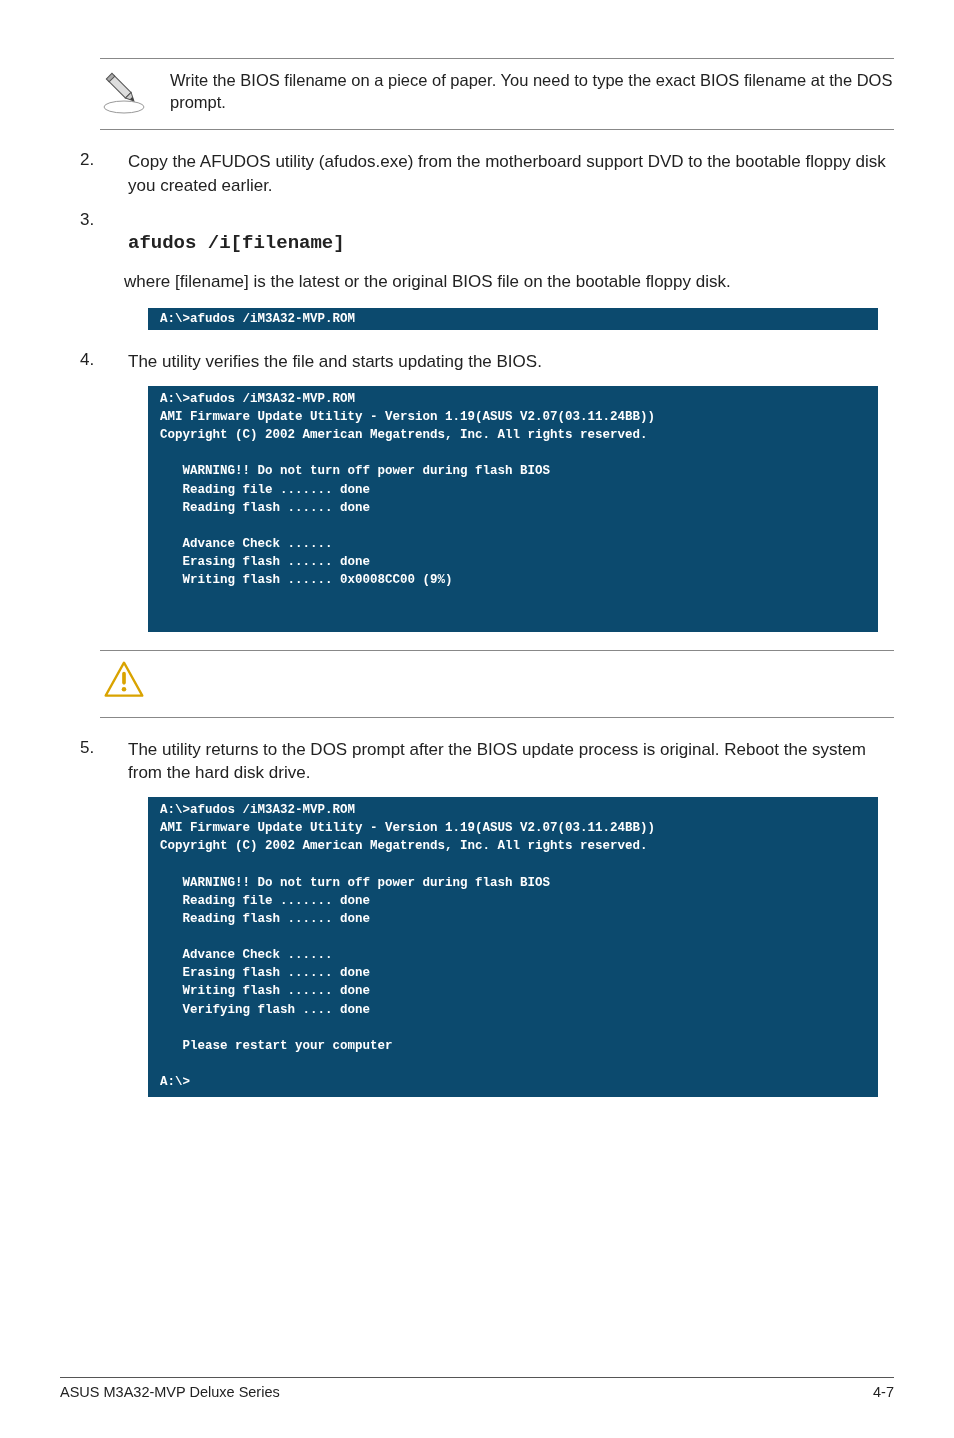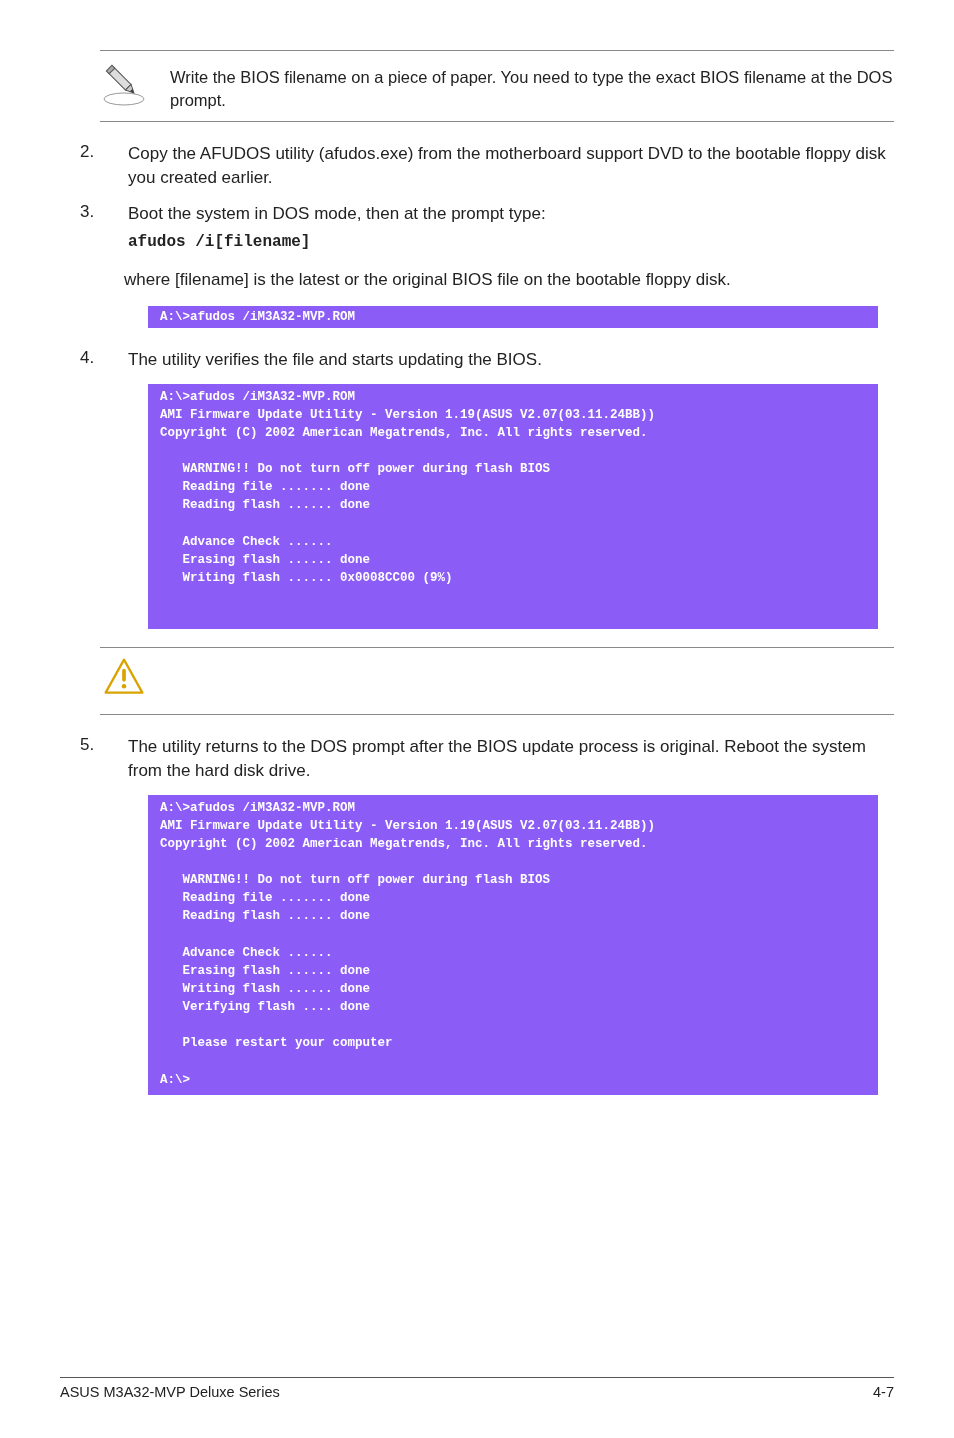--- a/index.html
+++ b/index.html
@@ -7,43 +7,43 @@
     font-family: Arial, Helvetica, sans-serif;
     background: #fff;
     width: 954px;
     height: 1438px;
     padding: 50px 60px 30px 60px;
     position: relative;
     color: #222;
   }
   .note-block {
     display: flex;
-    align-items: flex-end;
+    align-items: flex-start;
     gap: 22px;
-    margin: 0 0 20px 40px;
+    margin: 8px 0 20px 40px;
     padding: 8px 0 10px 0;
     border-top: 1px solid #888;
     border-bottom: 1px solid #888;
   }
   .note-icon { flex: 0 0 48px; }
   .note-text { font-size: 16.5px; line-height: 1.35; padding-top: 2px; }
   .steps { list-style: none; margin: 20px 0 0 0; }
   .steps > li { display: flex; gap: 28px; margin-bottom: 12px; }
   .step-num { flex: 0 0 40px; font-size: 17px; text-align: left; padding-left: 20px; }
   .step-body { flex: 1; font-size: 17px; line-height: 1.4; }
   .mono-inline {
     font-family: "Courier New", monospace;
     font-weight: bold;
-    font-size: 16px;
+    font-size: 19px;
     display: block;
-    margin-top: 6px;
+    margin-top: 20px;
   }
   .para-plain { font-size: 17px; line-height: 1.4; margin: 14px 0 14px 64px; }
   .terminal {
-    background: #8b5cf6;
+    background: #0c4a6e;
     color: #fff;
     font-family: "Courier New", monospace;
     font-weight: bold;
     font-size: 12.5px;
     line-height: 1.45;
     white-space: pre;
     padding: 4px 12px 6px 12px;
     margin: 8px 0 18px 88px;
     width: 730px;
   }
@@ -82,21 +82,20 @@
 </div>
 
 <ol class="steps">
   <li>
     <div class="step-num">2.</div>
     <div class="step-body">Copy the AFUDOS utility (afudos.exe) from the motherboard support DVD to the bootable floppy disk you created earlier.</div>
   </li>
   <li>
     <div class="step-num">3.</div>
     <div class="step-body">
-      <span>Boot the system in DOS mode, then at the prompt type:</span>
       <span class="mono-inline">afudos /i[filename]</span>
     </div>
   </li>
 </ol>
 
 <p class="para-plain">where [filename] is the latest or the original BIOS file on the bootable floppy disk.</p>
 
 <div class="terminal short">A:\&gt;afudos /iM3A32-MVP.ROM</div>
 
 <ol class="steps">

